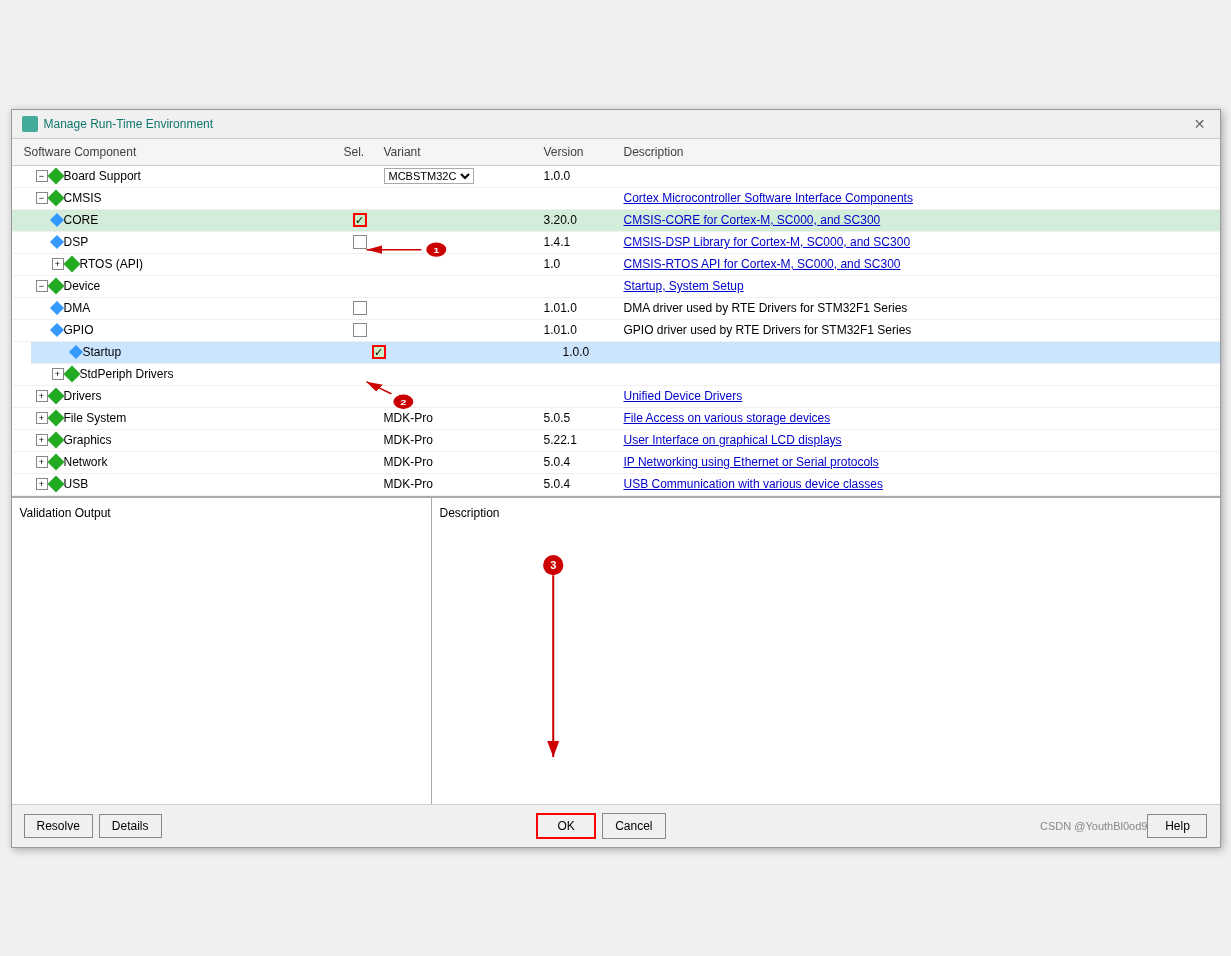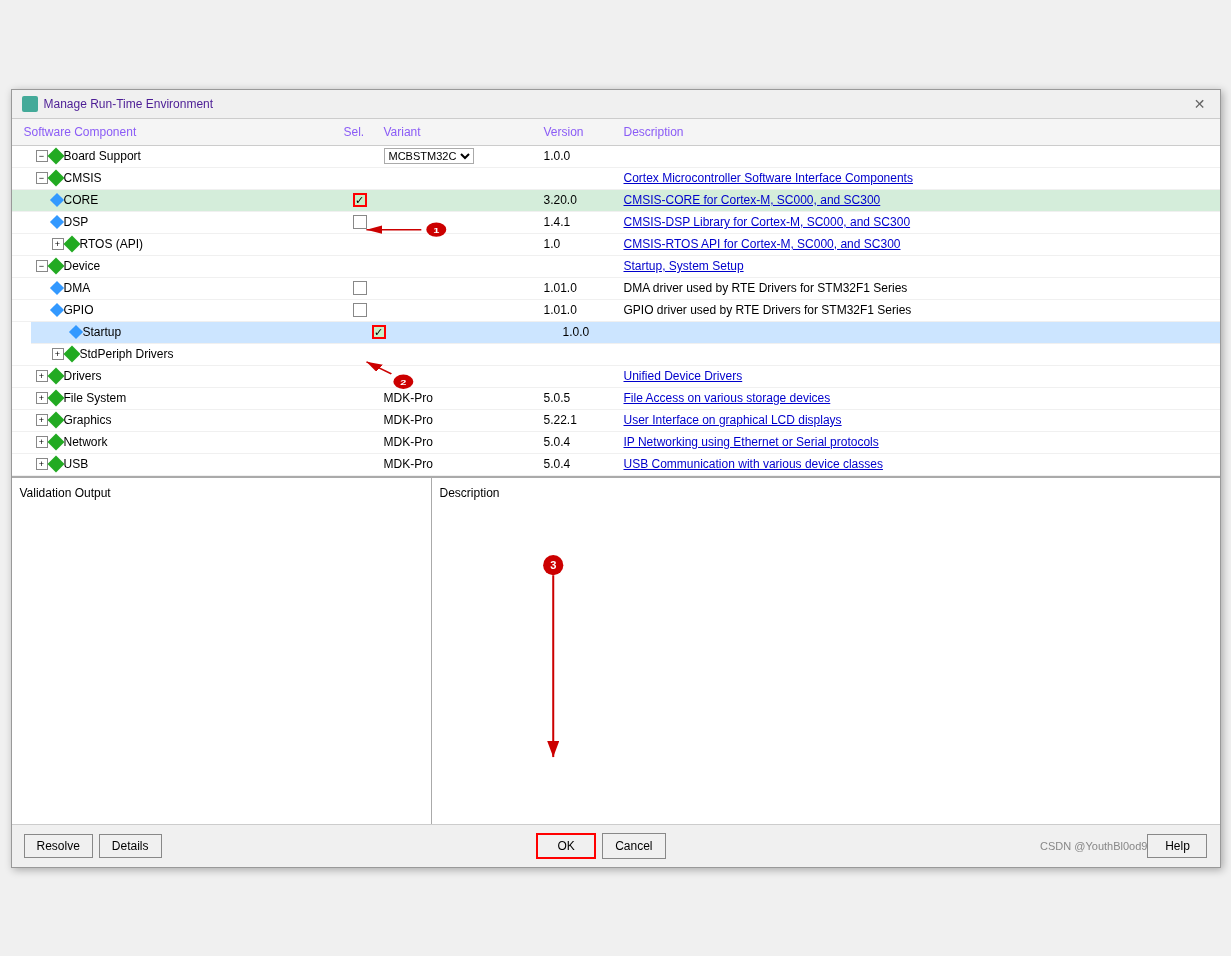--- a/index.html
+++ b/index.html
@@ -34,21 +34,21 @@
     .title-icon {
       width: 16px;
       height: 16px;
       background: #4a9;
       border-radius: 2px;
       display: inline-block;
     }
     .title-text {
       font-size: 12px;
       font-weight: normal;
-      color: #4c1d95;
+      color: #0f766e;
     }
     .close-btn {
       font-size: 14px;
       cursor: pointer;
       color: #666;
       padding: 0 4px;
     }
     .main-content {
       display: flex;
       flex-direction: column;
@@ -59,21 +59,21 @@
     }
     .col-headers {
       display: grid;
       grid-template-columns: 320px 40px 160px 80px 1fr;
       background: #f5f5f5;
       border-bottom: 1px solid #ccc;
       padding: 4px 8px;
     }
     .col-header {
       font-size: 12px;
-      color: #8b5cf6;
+      color: #404040;
       font-weight: normal;
       padding: 2px 4px;
     }
     .table-body {
       padding: 0;
     }
     .tree-row {
       display: grid;
       grid-template-columns: 320px 40px 160px 80px 1fr;
       align-items: center;
@@ -137,21 +137,21 @@
       font-size: 11px;
       border: 1px solid #aaa;
       background: #fff;
       width: 90px;
     }
     .red-box-outline {
       border: 2px solid red;
     }
     .bottom-section {
       display: flex;
-      height: 346px;
+      height: 306px;
     }
     .validation-panel {
       width: 420px;
       border-right: 1px solid #aaa;
       padding: 8px;
     }
     .description-panel {
       flex: 1;
       padding: 8px;
       position: relative;

